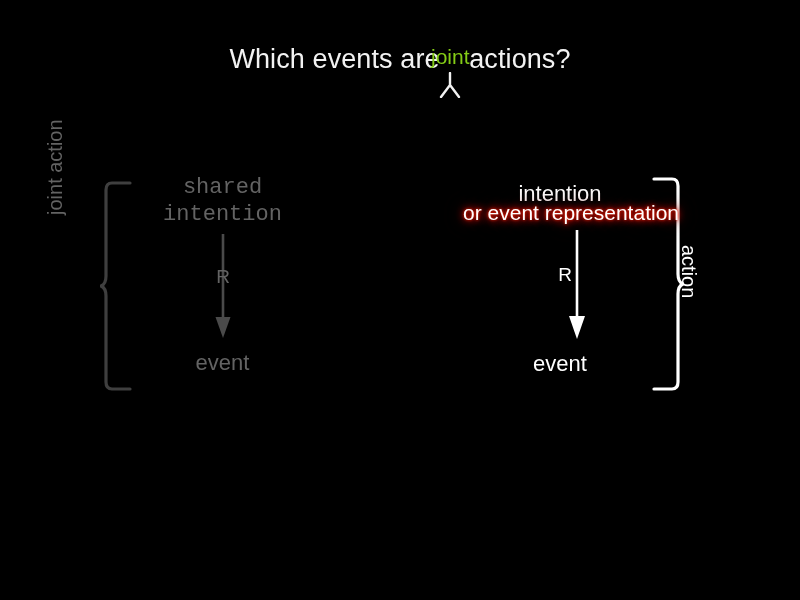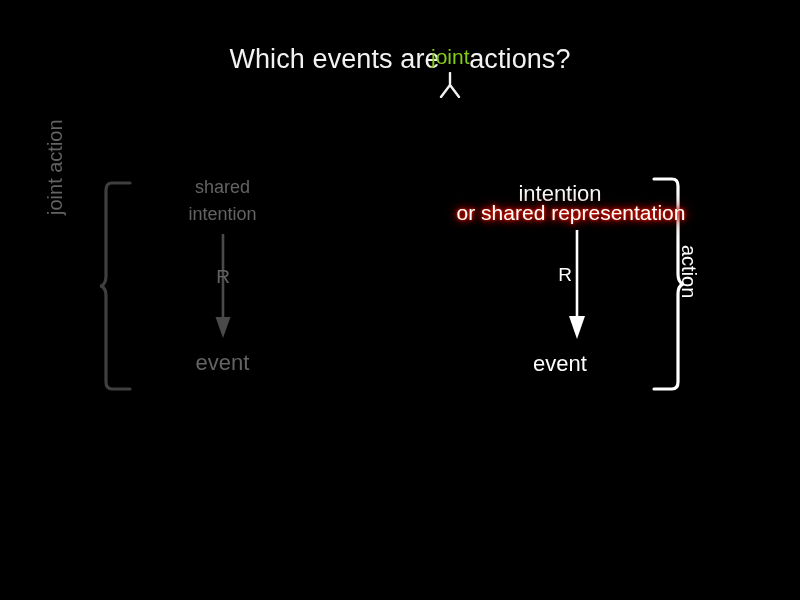--- a/index.html
+++ b/index.html
@@ -85,22 +85,23 @@
     line-height: 22px;
   }
 
   
   #left-diagram { left: 0; top: 0; width: 400px; height: 600px; }
   .dim { color: #636363; }
   #left-node-intention {
     left: 130px;
     top: 174px;
     width: 185px;
-    font-size: 18px;
+    font-size: 22px;
     line-height: 27px;
+    font-family: Liberation Mono, monospace;
   }
   #left-arrow { left: 196px; top: 234px; }
   #left-r { left: 198px; top: 267px; width: 50px; }
   #left-node-event {
     left: 150px;
     top: 350px;
     width: 145px;
     font-size: 22px;
   }
   #left-brace { left: 100px; top: 180px; }
@@ -200,21 +201,21 @@
   <div id="right-diagram" class="diagram">
 
     <svg id="right-brace" class="brace-svg" width="34" height="216" viewBox="0 0 34 216" xmlns="http://www.w3.org/2000/svg">
       <path d="M4 3 L22 3 Q28 3 28 10 L28 98 Q28 106 33 108 Q28 110 28 118 L28 206 Q28 213 22 213 L4 213" stroke="#ffffff" stroke-width="3.2" fill="none" stroke-linecap="round" stroke-linejoin="round"></path>
     </svg>
 
     <div id="right-brace-label" class="brace-label bright">action</div>
 
     <div id="right-node-intention" class="node-label bright">intention</div>
 
-    <div id="right-node-motor">or shared representation</div>
+    <div id="right-node-motor">or event representation</div>
 
     <svg id="right-arrow" class="arrow-svg" width="55" height="112" viewBox="0 0 55 112" xmlns="http://www.w3.org/2000/svg">
       <line x1="27" y1="0" x2="27" y2="92" stroke="#ffffff" stroke-width="2.6"></line>
       <polygon points="27,109 19,86 35,86" fill="#ffffff"></polygon>
     </svg>
 
     <div id="right-r" class="r-label bright">R</div>
 
     <div id="right-node-event" class="node-label bright">event</div>
   </div>

